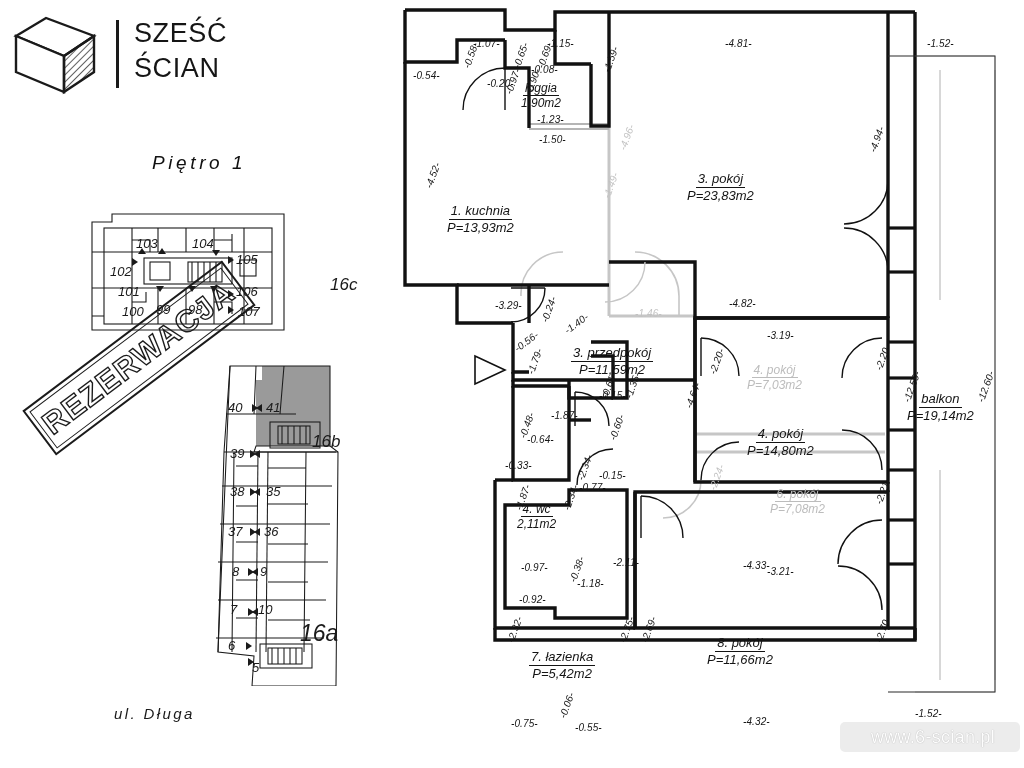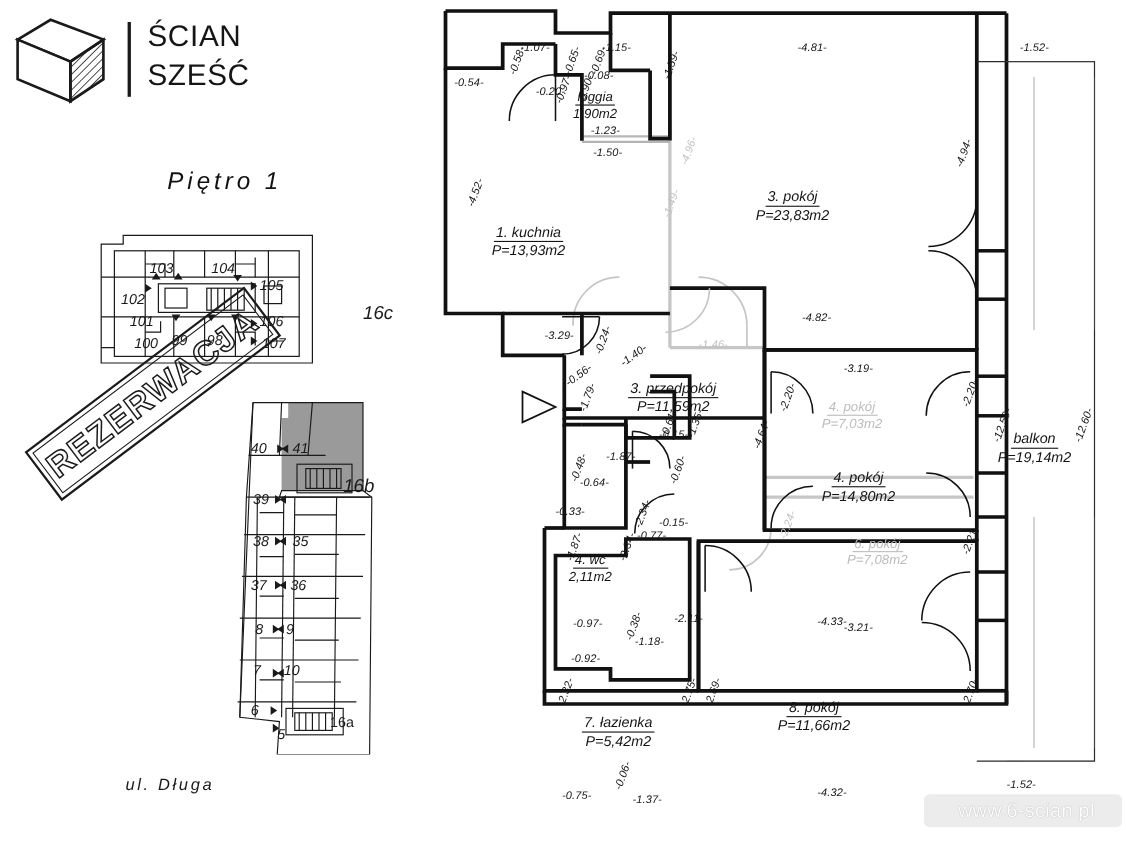--- a/index.html
+++ b/index.html
@@ -11,29 +11,29 @@
   
   #left-panel{position:absolute;left:0;top:0;width:395px;height:768px;}
 
   #logo-block{position:absolute;left:12px;top:14px;width:230px;height:82px;}
   #logo-cube{position:absolute;left:0;top:0;width:86px;height:82px;}
   #logo-divider{position:absolute;left:104px;top:6px;width:3px;height:68px;background:#1a1a1a;}
   #logo-text{position:absolute;left:122px;top:2px;font-size:27px;line-height:35px;
      letter-spacing:.6px;font-weight:400;color:#151515;}
   #logo-text div{white-space:nowrap;}
 
-  #floor-label{position:absolute;left:152px;top:152px;font-size:22px;font-style:italic;
+  #floor-label{position:absolute;left:152px;top:152px;font-size:19px;font-style:italic;
      letter-spacing:3.6px;color:#111;font-family:"Liberation Sans",sans-serif;}
 
   #keymap-c{position:absolute;left:88px;top:206px;width:200px;height:128px;}
   #keymap-c-label{position:absolute;left:282px;top:275px;font-size:17px;font-style:italic;margin-left:48px;}
 
   #keymap-ab{position:absolute;left:196px;top:356px;width:150px;height:330px;}
   #keymap-b-label{position:absolute;left:312px;top:432px;font-size:17px;font-style:italic;}
-  #keymap-a-label{position:absolute;left:300px;top:620px;font-size:13px;margin-top:29px;}
+  #keymap-a-label{position:absolute;left:300px;top:620px;font-size:23px;font-style:italic;}
 
   #street-label{position:absolute;left:114px;top:705px;font-size:15px;font-style:italic;
      letter-spacing:2.4px;}
 
   
   #plan-panel{position:absolute;left:395px;top:0;width:629px;height:768px;}
   #plan-svg{position:absolute;left:0;top:0;}
 
   
   .room-label{position:absolute;text-align:center;font-style:italic;
@@ -82,22 +82,22 @@
           <pattern id="hatch" width="5" height="5" patternUnits="userSpaceOnUse" patternTransform="rotate(45)">
             <line x1="0" y1="0" x2="0" y2="5" stroke="#1a1a1a" stroke-width="1.4"></line>
           </pattern>
         </defs>
         <polygon points="4,22 34,4 82,22 52,42" fill="#fff" stroke="#1a1a1a" stroke-width="2.4"></polygon>
         <polygon points="4,22 52,42 52,78 4,58" fill="#fff" stroke="#1a1a1a" stroke-width="2.4"></polygon>
         <polygon points="52,42 82,22 82,58 52,78" fill="url(#hatch)" stroke="#1a1a1a" stroke-width="2.4"></polygon>
       </svg>
       <div id="logo-divider"></div>
       <div id="logo-text">
+        <div>SZEŚĆ</div>
         <div>ŚCIAN</div>
-        <div>SZEŚĆ</div>
       </div>
     </div>
 
     <div id="floor-label">Piętro 1</div>
 
     <svg id="keymap-c" viewBox="0 0 200 128">
       <g stroke="#1a1a1a" fill="none" stroke-width="1.1">
         <path d="M4 16 L4 124 L196 124 L196 8 L24 8 L24 16 Z"></path>
         <rect x="16" y="22" width="168" height="96"></rect>
         <path d="M16 46 L184 46 M16 82 L184 82"></path>
@@ -399,21 +399,21 @@
     <div class="dim" style="left:144px;top:134px;">-1.50-</div>
 
     <div class="dim v" style="left:28px;top:186px;transform:rotate(-70deg);">-4.52-</div>
     <div class="dim" style="left:100px;top:300px;">-3.29-</div>
     <div class="dim" style="left:330px;top:38px;">-4.81-</div>
     <div class="dim" style="left:532px;top:38px;">-1.52-</div>
     <div class="dim v" style="left:472px;top:150px;transform:rotate(-70deg);">-4.94-</div>
     <div class="dim v ghost" style="left:222px;top:148px;transform:rotate(-70deg);">-4.96-</div>
     <div class="dim v ghost" style="left:206px;top:196px;transform:rotate(-70deg);">-1.49-</div>
     <div class="dim ghost" style="left:240px;top:308px;font-style:italic;">-1.46-</div>
-    <div class="dim" style="left:334px;top:284px;font-style:italic;">-4.82-</div>
+    <div class="dim" style="left:334px;top:298px;font-style:italic;">-4.82-</div>
 
     <div class="dim" style="left:168px;top:318px;transform:rotate(-36deg);">-1.40-</div>
     <div class="dim" style="left:118px;top:336px;transform:rotate(-36deg);">-0.56-</div>
     <div class="dim v" style="left:144px;top:320px;transform:rotate(-70deg);">-0.24-</div>
     <div class="dim v" style="left:130px;top:372px;transform:rotate(-70deg);">-1.79-</div>
     <div class="dim" style="left:156px;top:410px;">-1.87-</div>
     <div class="dim" style="left:204px;top:390px;">-0.15-</div>
     <div class="dim v" style="left:204px;top:396px;transform:rotate(-70deg);">-0.61-</div>
     <div class="dim v" style="left:228px;top:396px;transform:rotate(-70deg);">-1.35-</div>
     <div class="dim" style="left:184px;top:434px;margin-top:48px;">-0.77-</div>
@@ -428,21 +428,21 @@
     <div class="dim" style="left:126px;top:562px;">-0.97-</div>
     <div class="dim" style="left:218px;top:557px;">-2.11-</div>
     <div class="dim v" style="left:172px;top:580px;transform:rotate(-70deg);">-0.38-</div>
     <div class="dim" style="left:182px;top:578px;">-1.18-</div>
     <div class="dim" style="left:124px;top:594px;">-0.92-</div>
     <div class="dim v" style="left:110px;top:640px;transform:rotate(-70deg);">-2.32-</div>
     <div class="dim v" style="left:222px;top:640px;transform:rotate(-70deg);">-2.75-</div>
     <div class="dim v" style="left:244px;top:640px;transform:rotate(-70deg);">-2.69-</div>
     <div class="dim" style="left:116px;top:718px;">-0.75-</div>
     <div class="dim v" style="left:162px;top:716px;transform:rotate(-70deg);">-0.06-</div>
-    <div class="dim" style="left:180px;top:722px;">-1.37-</div>
+    <div class="dim" style="left:180px;top:722px;">-0.55-</div>
 
     <div class="dim" style="left:372px;top:330px;">-3.19-</div>
     <div class="dim v" style="left:312px;top:372px;transform:rotate(-70deg);">-2.20-</div>
     <div class="dim v" style="left:478px;top:368px;transform:rotate(-70deg);">-2.20-</div>
     <div class="dim v" style="left:478px;top:502px;transform:rotate(-70deg);">-2.21-</div>
     <div class="dim v" style="left:288px;top:406px;transform:rotate(-70deg);">-4.64-</div>
     <div class="dim v ghost" style="left:312px;top:488px;transform:rotate(-70deg);">-2.24-</div>
     <div class="dim" style="left:372px;top:566px;">-3.21-</div>
     <div class="dim" style="left:348px;top:560px;text-align:right;">-4.33-</div>
     <div class="dim" style="left:348px;top:716px;">-4.32-</div>

